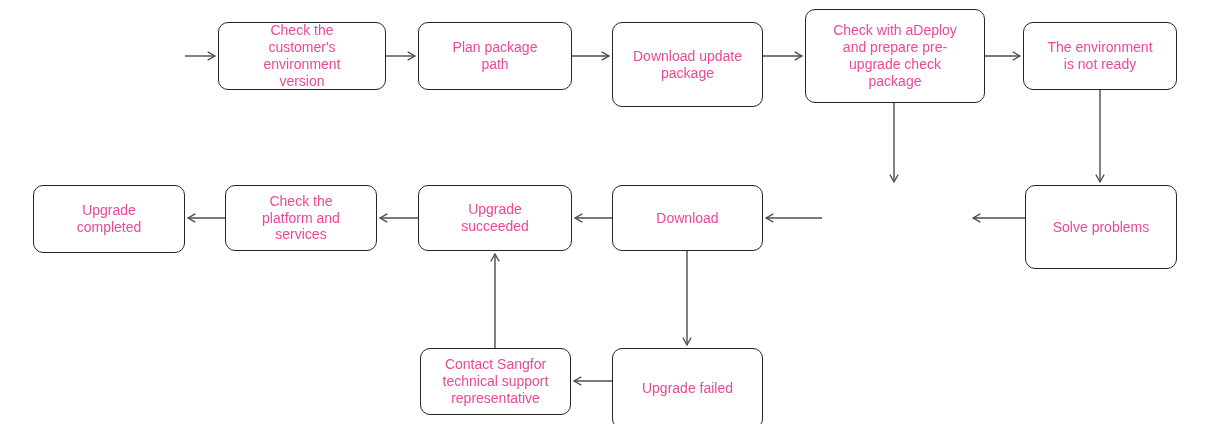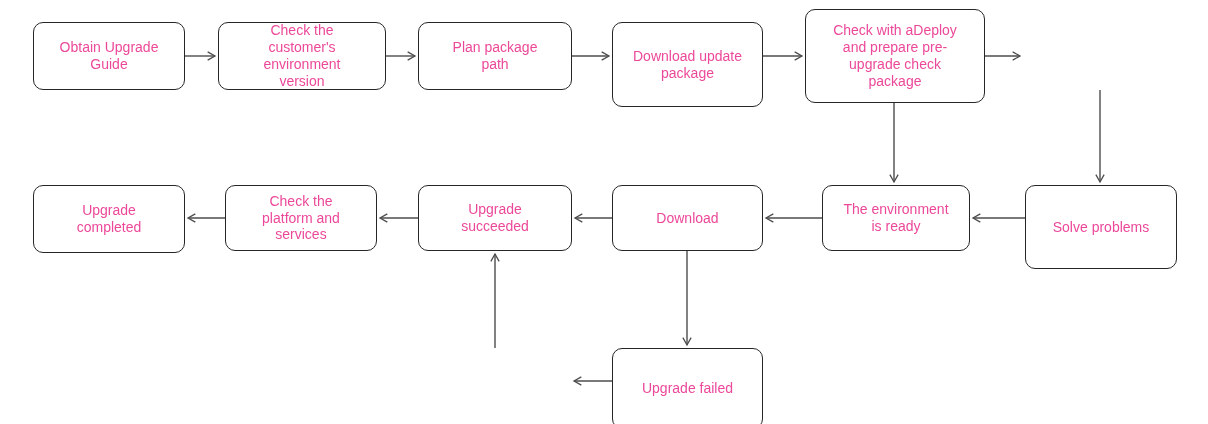--- a/index.html
+++ b/index.html
@@ -54,52 +54,52 @@
     <line x1="612" y1="218" x2="575" y2="218" stroke="#4c4c4c" stroke-width="1.4" marker-end="url(#arrowR)"></line>
     <line x1="418" y1="218" x2="380" y2="218" stroke="#4c4c4c" stroke-width="1.4" marker-end="url(#arrowR)"></line>
     <line x1="225" y1="218" x2="188" y2="218" stroke="#4c4c4c" stroke-width="1.4" marker-end="url(#arrowR)"></line>
 
     <line x1="687" y1="251" x2="687" y2="345" stroke="#4c4c4c" stroke-width="1.4" marker-end="url(#arrowR)"></line>
     <line x1="495" y1="348" x2="495" y2="254" stroke="#4c4c4c" stroke-width="1.4" marker-end="url(#arrowR)"></line>
 
     <line x1="612" y1="381" x2="574" y2="381" stroke="#4c4c4c" stroke-width="1.4" marker-end="url(#arrowR)"></line>
   </svg>
 
-  <div class="node" style="left:33px;top:22px;width:152px;height:68px">
-    <span class="lbl" style="max-width:102px">Obtain Upgrade Guide</span>
-  </div>
   <div class="node" style="left:218px;top:22px;width:168px;height:68px">
     <span class="lbl" style="max-width:88px">Check the customer's environment version</span>
   </div>
   <div class="node" style="left:418px;top:22px;width:154px;height:68px">
     <span class="lbl" style="max-width:92px">Plan package path</span>
   </div>
   <div class="node" style="left:612px;top:22px;width:151px;height:85px">
     <span class="lbl" style="max-width:118px">Download update package</span>
   </div>
   <div class="node" style="left:805px;top:9px;width:180px;height:94px">
     <span class="lbl" style="max-width:128px">Check with aDeploy and prepare pre-upgrade check package</span>
+  </div>
+  <div class="node" style="left:1023px;top:22px;width:154px;height:68px">
+    <span class="lbl" style="max-width:106px">The environment is not ready</span>
   </div>
 
   <div class="node" style="left:33px;top:185px;width:152px;height:68px">
     <span class="lbl" style="max-width:80px">Upgrade completed</span>
   </div>
   <div class="node" style="left:225px;top:185px;width:152px;height:66px">
     <span class="lbl" style="max-width:86px">Check the platform and services</span>
   </div>
   <div class="node" style="left:418px;top:185px;width:154px;height:66px">
     <span class="lbl" style="max-width:82px">Upgrade succeeded</span>
   </div>
   <div class="node" style="left:612px;top:185px;width:151px;height:66px">
     <span class="lbl">Download</span>
   </div>
-  <div class="node" style="left:822px;top:185px;width:148px;height:66px">
-    <span class="lbl" style="max-width:106px">The environment is ready</span>
-  </div>
   <div class="node" style="left:1025px;top:185px;width:152px;height:84px">
     <span class="lbl">Solve problems</span>
   </div>
 
+  <div class="node" style="left:420px;top:348px;width:151px;height:67px">
+    <span class="lbl" style="max-width:112px">Contact Sangfor technical support representative</span>
+  </div>
   <div class="node" style="left:612px;top:348px;width:151px;height:81px">
     <span class="lbl">Upgrade failed</span>
   </div>
 
 </div>
 
 </body></html>

